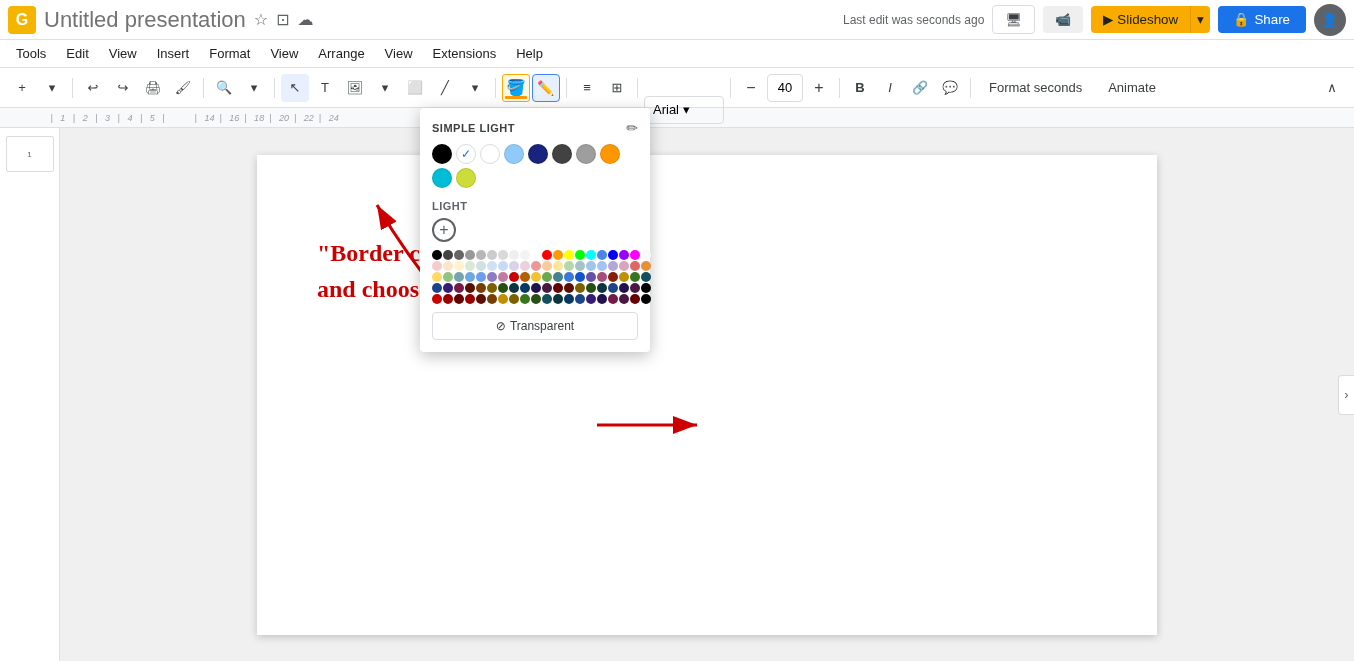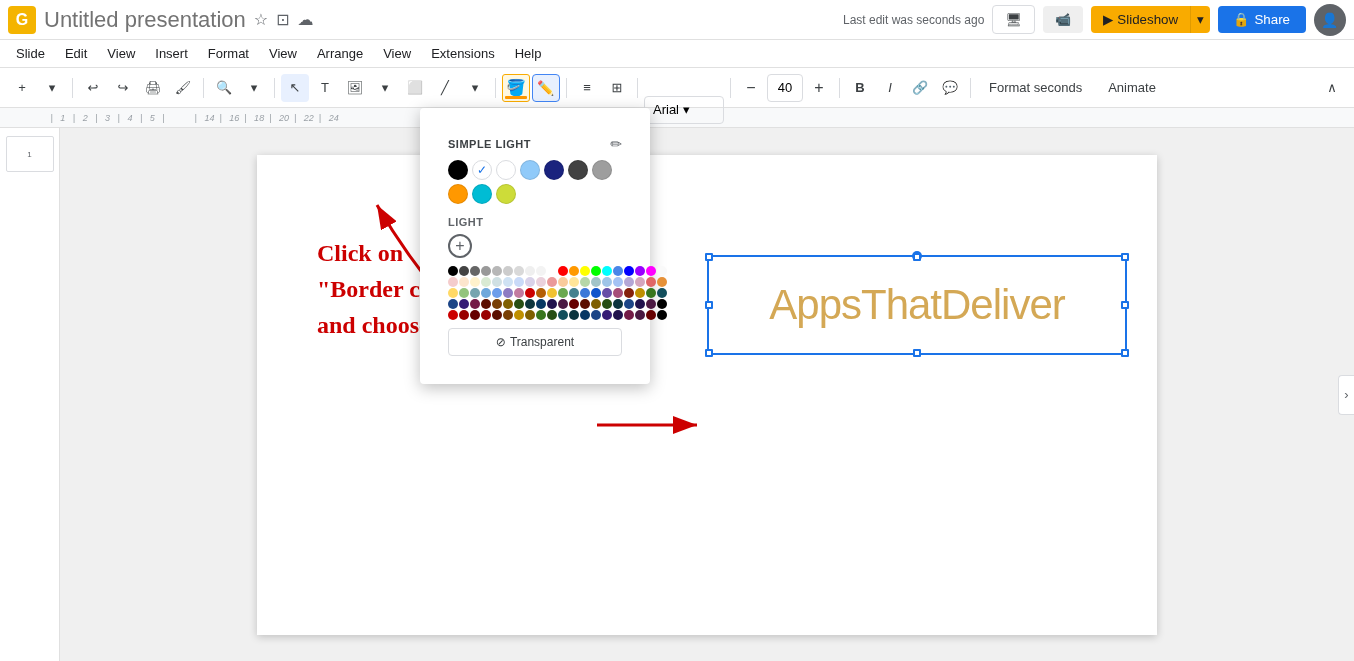--- a/index.html
+++ b/index.html
@@ -161,21 +161,21 @@
       font-family: Arial, sans-serif; font-size: 42px;
       color: #d4a855; letter-spacing: -1px;
       white-space: nowrap;
     }
 
     
     #color-picker {
       position: absolute; top: 108px; left: 420px; z-index: 100;
       background: #fff; border-radius: 4px;
       box-shadow: 0 4px 16px rgba(0,0,0,0.25);
-      padding: 28px; width: 230px;
+      padding: 12px; width: 230px;
     }
     #color-picker-header {
       display: flex; align-items: center; justify-content: space-between;
       margin-bottom: 8px;
     }
     #cp-title { font-size: 11px; font-weight: bold; color: #3c4043; letter-spacing: 0.5px; }
     #cp-edit { color: #5f6368; cursor: pointer; font-size: 14px; }
 
     .cp-section-label {
       font-size: 11px; color: #5f6368; letter-spacing: 0.5px;
@@ -258,21 +258,21 @@
     <button id="slideshow-dropdown">▾</button>
   </div>
   <button id="share-btn">
     <span>🔒</span>
     <span>Share</span>
   </button>
   <div id="avatar">👤</div>
 </div>
 
 <div id="menu-bar">
-  <span class="menu-item">Slide</span>
+  <span class="menu-item">Tools</span>
   <span class="menu-item">Edit</span>
   <span class="menu-item">View</span>
   <span class="menu-item">Insert</span>
   <span class="menu-item">Format</span>
   <span class="menu-item">View</span>
   <span class="menu-item">Arrange</span>
   <span class="menu-item">View</span>
   <span class="menu-item">Extensions</span>
   <span class="menu-item">Help</span>
 </div>
@@ -345,49 +345,37 @@
   <div id="slide-panel">
     <div class="slide-thumb">
       <span style="font-size:8px;color:#5f6368;">1</span>
     </div>
   </div>
 
   <div id="canvas-area">
     <div id="slide-canvas">
 
       <div id="annotation">
-        <div>Click on</div>
         <div>"Border color"</div>
         <div>and choose a color</div>
       </div>
 
       <svg id="arrow-svg" width="400" height="300" style="position:absolute;left:60px;top:40px;pointer-events:none;">
 
         <defs>
           <marker id="arrowhead" markerWidth="8" markerHeight="6" refX="8" refY="3" orient="auto">
             <polygon points="0 0, 8 3, 0 6" fill="#cc0000"></polygon>
           </marker>
         </defs>
 
         <path d="M 160 140 Q 100 80 60 10" stroke="#cc0000" stroke-width="3" fill="none" marker-end="url(#arrowhead)"></path>
 
         <path d="M 280 230 Q 340 230 380 230" stroke="#cc0000" stroke-width="3" fill="none" marker-end="url(#arrowhead)"></path>
       </svg>
 
-      <div id="slide-textbox">
-        <div class="handle tl"></div>
-        <div class="handle tr"></div>
-        <div class="handle bl"></div>
-        <div class="handle br"></div>
-        <div class="handle ml"></div>
-        <div class="handle mr"></div>
-        <div class="handle tm"></div>
-        <div class="handle bm"></div>
-        <div id="slide-text">AppsThatDeliver</div>
-      </div>
     </div>
 
     <div id="right-collapse">›</div>
   </div>
 </div>
 
 <div id="color-picker">
   <div id="color-picker-header">
     <span id="cp-title">SIMPLE LIGHT</span>
     <span id="cp-edit">✏</span>

